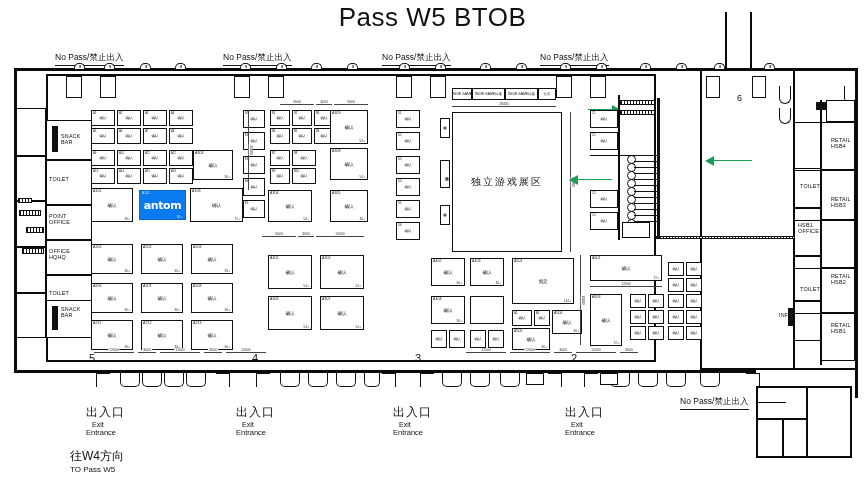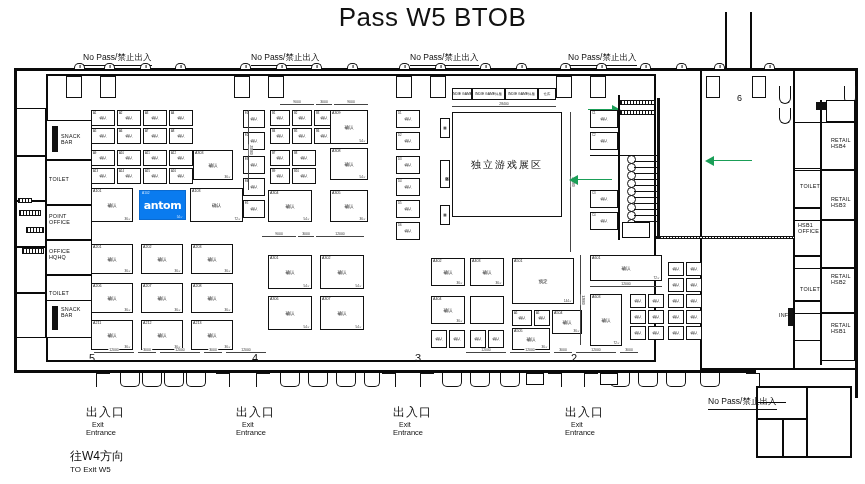--- a/index.html
+++ b/index.html
@@ -6,21 +6,21 @@
   body{width:865px;height:484px;overflow:hidden;font-family:"Liberation Sans",sans-serif;color:#111;}
   #page{position:relative;width:865px;height:484px;background:#fff;}
 
   
   #title{
     position:absolute;left:0;top:2px;width:865px;text-align:center;
     font-size:26px;font-weight:400;letter-spacing:.5px;color:#111;
     font-family:"Liberation Sans",sans-serif;
   }
   .nopass{position:absolute;font-size:8.5px;white-space:nowrap;color:#111;
-          border-bottom:1px solid #111;padding-bottom:1px;margin-left:28px;}
+          border-bottom:1px solid #111;padding-bottom:1px;}
   .exit{position:absolute;text-align:left;white-space:nowrap;}
   .exit .cn{font-size:12px;letter-spacing:1px;color:#111;}
   .exit .en1{font-size:7px;color:#111;margin-left:6px;}
   .exit .en2{font-size:7.5px;color:#111;}
   .tow{position:absolute;white-space:nowrap;}
   .tow .cn{font-size:12px;color:#111;}
   .tow .en{font-size:8px;color:#111;}
   .secnum{position:absolute;font-size:11px;color:#111;}
   .tinynum{position:absolute;font-size:9px;color:#111;}
 
@@ -264,21 +264,21 @@
       <span style="transform:translate(-50%,-50%)">INDIE GAME休息</span>
     </div>
   <div class="vstrip" style="left:538px;top:88px;width:18px;height:12px">
       <span style="transform:translate(-50%,-50%)">仓库</span>
     </div>
 
   <div class="dim" style="left:452px;top:106px;width:104px">
       <span class="v">28400</span>
     </div>
 
-  <div id="indiezone" style="left:452px;top:112px;width:110px;height:105px">
+  <div id="indiezone" style="left:452px;top:112px;width:110px;height:140px">
     <span class="zt">独立游戏展区</span>
   </div>
   <div class="dimv" style="left:570px;top:112px;height:140px">
       <span class="v">20000</span>
     </div>
 
   <div class="booth sm" style="left:440px;top:118px;width:10px;height:20px">
     <span class="st">▦</span>
   </div>
   <div class="booth sm" style="left:440px;top:160px;width:10px;height:28px">
@@ -837,21 +837,21 @@
     <div class="en2">Entrance</div>
   </div>
   <div class="exit" style="left:565px;top:404px">
     <div class="cn">出入口</div>
     <div class="en1">Exit</div>
     <div class="en2">Entrance</div>
   </div>
 
   <div class="tow" style="left:70px;top:448px">
     <div class="cn">往W4方向</div>
-    <div class="en">TO Exit W5</div>
+    <div class="en">TO Pass W5</div>
   </div>
 
   <div class="secnum" style="left:89px;top:352px">5</div>
   <div class="secnum" style="left:252px;top:352px">4</div>
   <div class="secnum" style="left:415px;top:352px">3</div>
   <div class="secnum" style="left:571px;top:352px">2</div>
 
   <div class="scal" style="left:779px;top:86px;width:12px;height:18px;border-radius:0 0 6px 6px"></div>
   <div class="scal" style="left:844px;top:86px;width:12px;height:18px;border-radius:0 0 6px 6px"></div>
   <div class="scal" style="left:779px;top:108px;width:12px;height:16px;border-radius:0 0 6px 6px"></div>

